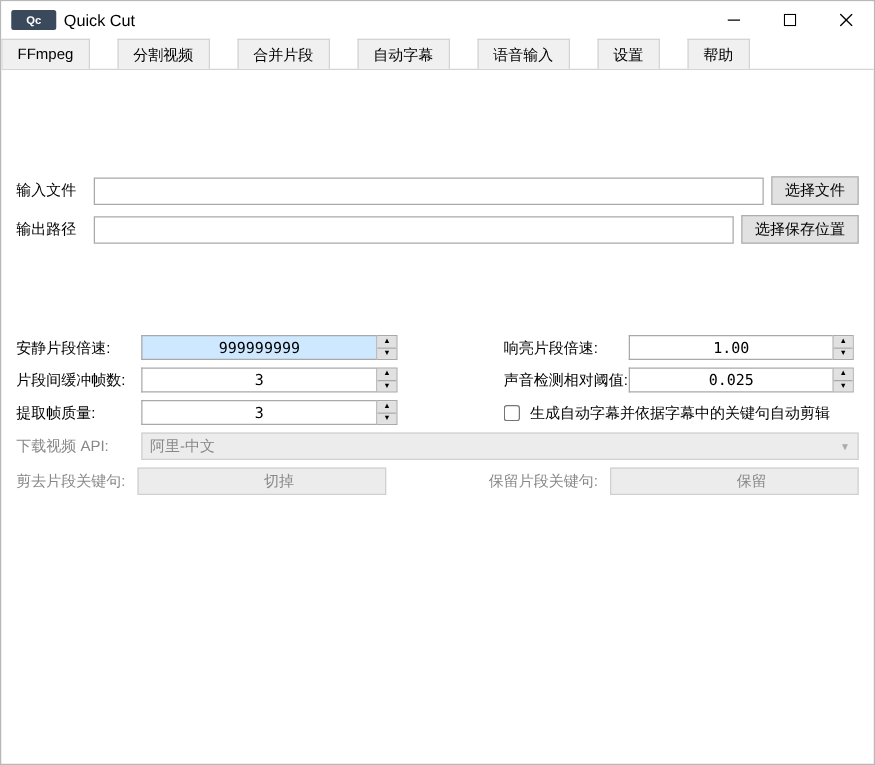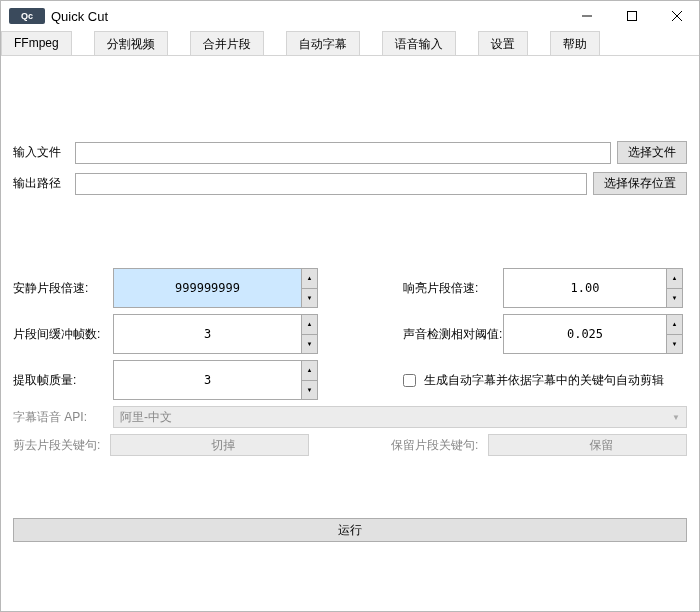--- a/index.html
+++ b/index.html
@@ -101,21 +101,21 @@
 .params {
   display: grid;
   grid-template-columns: 100px 205px 85px 100px 180px;
   row-gap: 6px;
   align-items: center;
   font-size: 12px;
 }
 .param-label { font-size: 12px; }
 .spinbox {
   display: flex;
-  height: 40px;
+  height: 20px;
 }
 .spinbox input {
   flex: 1;
   text-align: center;
   border: 1px solid #a9a9a9;
   border-right: none;
   font-size: 12px;
   font-family: Consolas, monospace;
 }
 .spinbox input.highlight {
@@ -298,31 +298,28 @@
       </div>
     </div>
     <div></div>
     <div class="checkbox-row">
       <input type="checkbox" style="">
       <span>生成自动字幕并依据字幕中的关键句自动剪辑</span>
     </div>
   </div>
 
   <div class="api-row">
-    <div class="api-label">字幕语音 API:</div>
+    <div class="api-label">下载视频 API:</div>
     <div class="combo">
       <span>阿里-中文</span>
       <span style="font-size:8px;color:#aaa;">▼</span>
     </div>
   </div>
 
   <div class="kw-row">
     <div class="kw-label">剪去片段关键句:</div>
     <button class="kw-btn">切掉</button>
     <div class="kw-gap"></div>
     <div class="kw-label">保留片段关键句:</div>
     <button class="kw-btn">保留</button>
   </div>
 
-  <div class="run-bar">
-    <button class="run-btn">运行</button>
-  </div>
 </div>
 
 </body></html>

